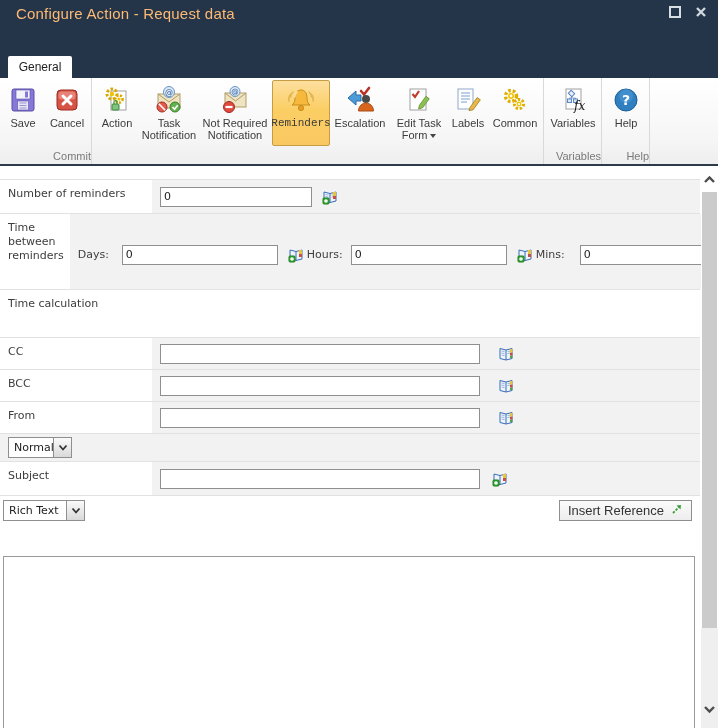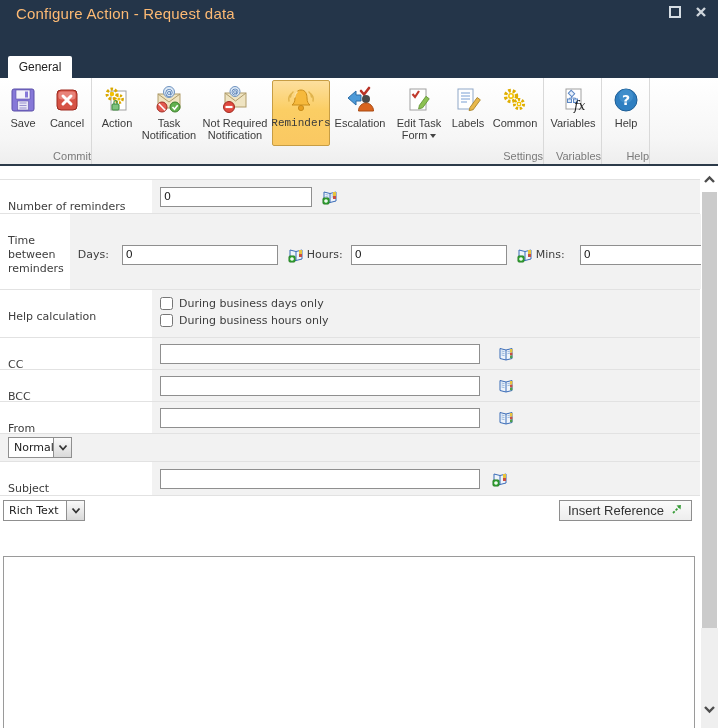--- a/index.html
+++ b/index.html
@@ -49,21 +49,21 @@
     font-family:Liberation Mono, monospace;
   }
   .ricon { width:32px; height:34px; display:flex; align-items:center; justify-content:center; }
   .rlabel { font-size:11px; line-height:12px; color:#3b3b3b; text-align:center; }
   .dd { display:inline-block; width:0; height:0; border-left:3px solid transparent; border-right:3px solid transparent; border-top:4px solid #444; margin-left:3px; vertical-align:middle; }
 
   
   .main { position:absolute; top:166px; left:0; width:700px; bottom:0; background:#fff; font-family:"DejaVu Sans", sans-serif; }
   .spacer { height:14px; border-bottom:1px solid #e2e2e2; }
   .frow { display:flex; border-bottom:1px solid #e2e2e2; }
-  .flabel { width:152px; padding:7px 6px 0 8px; font-size:11px; color:#3d3d3d; line-height:14px;margin-top:13px; }
+  .flabel { width:152px; padding:7px 6px 0 8px; font-size:11px; color:#3d3d3d; line-height:14px; }
   .ffield { flex:1; background:#f2f2f2; padding-left:8px; }
   .field-line { display:flex; align-items:center; }
   input[type=text] {
     height:20px; border:1px solid #8f8f8f; background:#fff; font-family:"DejaVu Sans", sans-serif;
     font-size:11px; padding:1px 3px; color:#222;
   }
   .tall { height:24px; }
   .sub-label { width:44px; font-size:11px; color:#3d3d3d; }
   .icon-after { margin-left:10px; display:inline-flex; }
   input[type=checkbox] { width:13px; height:13px; margin-right:6px; }
@@ -243,21 +243,20 @@
             <circle cx="11" cy="11" r="5.5" fill="none" stroke="#dfae00" stroke-width="3.4" stroke-dasharray="2.6 1.9"></circle>
             <circle cx="11" cy="11" r="3" fill="#f5c400"></circle>
             <circle cx="11" cy="11" r="1.4" fill="#fff"></circle>
             <circle cx="19" cy="19" r="4.6" fill="none" stroke="#dfae00" stroke-width="3" stroke-dasharray="2.3 1.7"></circle>
             <circle cx="19" cy="19" r="2.4" fill="#f5c400"></circle>
             <circle cx="19" cy="19" r="1.1" fill="#fff"></circle>
           </svg>
         </span>
         <span class="rlabel">Common</span>
       </div>
-      <div class="rgroup-label">Settings</div>
     </div>
 
     <div class="rgroup">
       <div class="rbtn" style="width:54px">
         <span class="ricon">
           <svg width="30" height="30" viewBox="0 0 30 30">
             <rect x="8" y="4" width="15" height="20" fill="#fff" stroke="#a0a0a0"></rect>
             <rect x="11" y="6.5" width="5" height="4" transform="rotate(45 13.5 8.5)" fill="#e8f0fa" stroke="#5b87c5"></rect>
             <rect x="9.5" y="14" width="4" height="3.5" fill="#dce9f6" stroke="#5b87c5"></rect>
             <rect x="15.5" y="14" width="4" height="3.5" fill="#dce9f6" stroke="#5b87c5"></rect>
@@ -350,31 +349,21 @@
                 <rect x="11" y="7" width="3" height="3" fill="#c94f44"></rect>
                 <rect x="1" y="9" width="6" height="6" rx="1" fill="#3fae3f" stroke="#1d7a1d"></rect>
                 <path d="M4 10.2 v3.6 M2.2 12 h3.6" stroke="#fff" stroke-width="1.4"></path>
               </svg>
           </span>
         </div>
       </div>
     </div>
 
     <div class="frow" style="height:48px">
-      <div class="flabel">Help calculation</div>
-      <div class="ffield" style="display:flex;flex-direction:column;gap:4px;padding-top:7px">
-        <label class="check-line">
-          <input type="checkbox" style="">
-          <span>During business days only</span>
-        </label>
-        <label class="check-line">
-          <input type="checkbox" style="">
-          <span>During business hours only</span>
-        </label>
-      </div>
+      <div class="flabel">Time calculation</div>
     </div>
 
     <div class="frow" style="height:32px">
       <div class="flabel">CC</div>
       <div class="ffield field-line">
         <input type="text" class="tall" style="width: 320px;" value="">
         <span class="icon-after" style="margin-left:18px">
           <svg width="16" height="16" viewBox="0 0 16 16">
               <path d="M2 2.5 L8 4 L14 2.5 L14 12.5 L8 14 L2 12.5 Z" fill="#eef4fb" stroke="#3b6cb7"></path>
               <path d="M8 4 V14" stroke="#3b6cb7"></path>

